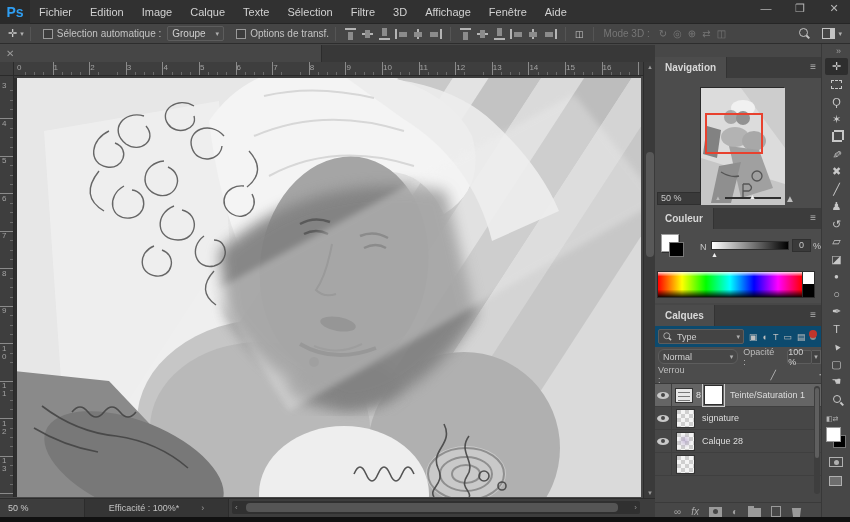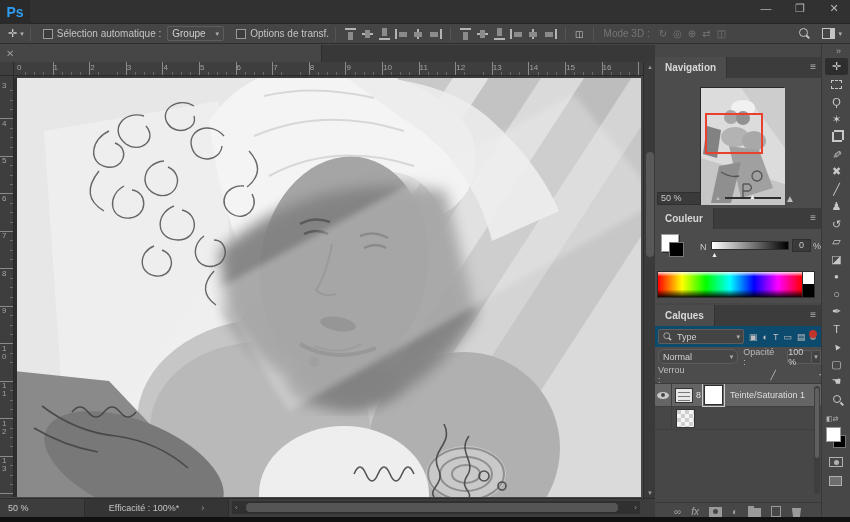--- a/index.html
+++ b/index.html
@@ -184,20 +184,33 @@
   #tb-qm::after { content:''; display:block; width:5px; height:5px; border-radius:50%; background:#b0b0b0; margin:2px auto; }
   #tb-screen { position:absolute; left:7px; top:432px; width:13px; height:10px; border:1px solid #b0b0b0; background:#6e6e6e; }
 </style>
 </head>
 <body>
 
 <div id="app">
 
   <div id="menubar">
     <div id="ps-logo">Ps</div>
+    <div id="menu-items" style="display: flex;">
+        <span class="menu-item">Fichier</span>
+        <span class="menu-item">Edition</span>
+        <span class="menu-item">Image</span>
+        <span class="menu-item">Calque</span>
+        <span class="menu-item">Texte</span>
+        <span class="menu-item">Sélection</span>
+        <span class="menu-item">Filtre</span>
+        <span class="menu-item">3D</span>
+        <span class="menu-item">Affichage</span>
+        <span class="menu-item">Fenêtre</span>
+        <span class="menu-item">Aide</span>
+      </div>
     <div id="win-controls">
         <span class="win-btn">—</span>
         <span class="win-btn">❐</span>
         <span class="win-btn">✕</span>
       </div>
   </div>
 
   <div id="optionsbar">
     <span class="ob-icon" style="margin-left:5px">✛</span>
     <span class="chev">▾</span>
@@ -522,20 +535,34 @@
         <div class="layer-row selected">
           <div class="eye-cell">
               <span class="eye"></span>
             </div>
           <span class="adj-thumb"></span>
           <span class="link-glyph">8</span>
           <span class="mask-thumb"></span>
           <span class="layer-name">Teinte/Saturation 1</span>
         </div>
         <div class="layer-row">
+          <div class="eye-cell">
+              <span class="eye"></span>
+            </div>
+          <span class="thumb-checker"></span>
+          <span class="layer-name">signature</span>
+        </div>
+        <div class="layer-row">
+          <div class="eye-cell">
+              <span class="eye"></span>
+            </div>
+          <span class="thumb-checker smudge-purple"></span>
+          <span class="layer-name">Calque 28</span>
+        </div>
+        <div class="layer-row">
           <div class="eye-cell"></div>
           <span class="thumb-checker"></span>
         </div>
         <div id="list-scroll">
             <div class="thumb"></div>
           </div>
       </div>
 
       <div id="layers-footer">
         <span class="lf-icon">∞</span>

